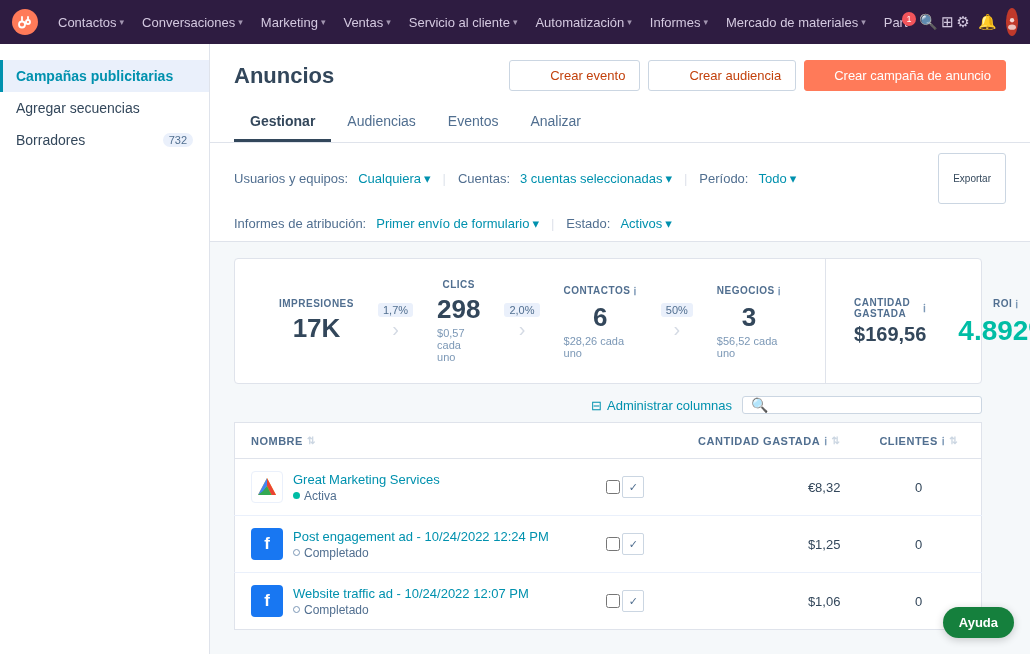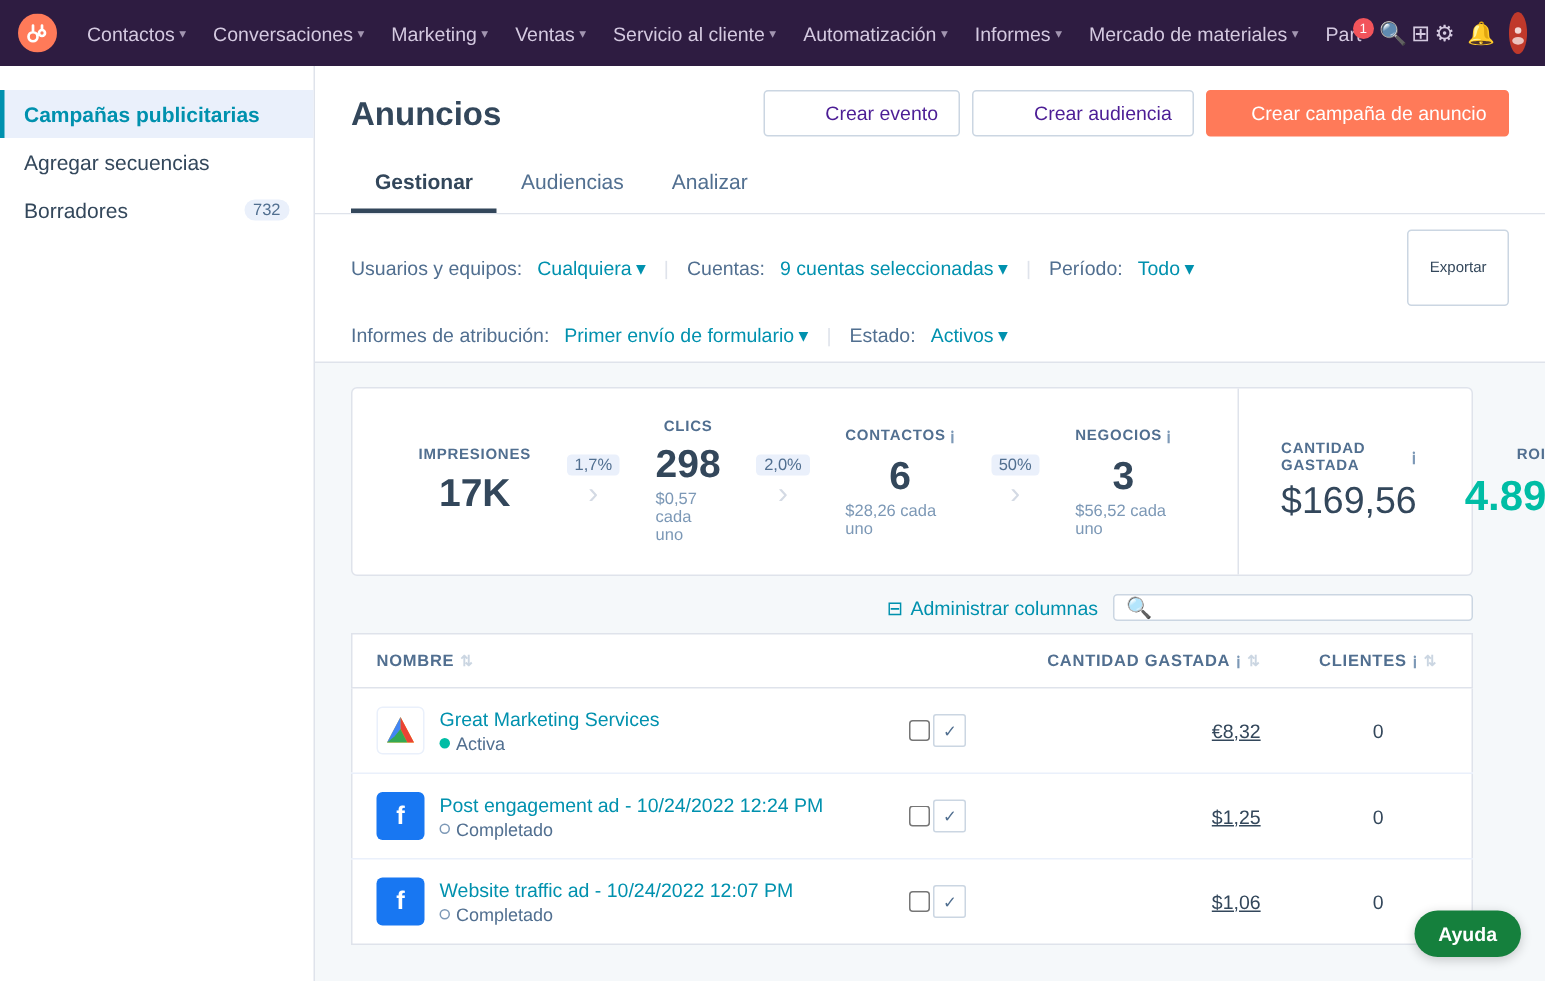--- a/index.html
+++ b/index.html
@@ -113,21 +113,21 @@
       border-radius: 3px;
       font-size: 13px;
       font-weight: 500;
       cursor: pointer;
       border: 1px solid;
       white-space: nowrap;
     }
     .btn-outline {
       background: white;
       border-color: #cbd6e2;
-      color: #4c1d95;
+      color: #c2410c;
       padding-left: 40px;
     }
     .btn-primary {
       background: #ff7a59;
       border-color: #ff7a59;
       color: white;
       padding-left: 29px;
     }
 
     
@@ -218,21 +218,21 @@
     .metrics-right {
       border-left: 1px solid #dfe3eb;
       padding: 20px 28px;
       display: flex;
       align-items: center;
       gap: 32px;
       min-width: 220px;
     }
     .metric-right-item { display: flex; flex-direction: column; align-items: center; }
     .metric-right-label { font-size: 10px; font-weight: 700; text-transform: uppercase; color: #516f90; letter-spacing: 0.5px; display: flex; align-items: center; gap: 3px; margin-bottom: 4px; }
-    .metric-right-value { font-size: 25px; font-weight: 400; color: #33475b; }
+    .metric-right-value { font-size: 20px; font-weight: 700; color: #33475b; }
     .metric-roi { font-size: 28px; font-weight: 700; color: #00bda5; }
 
     
     .table-section { padding: 0 24px 24px 0; padding-left: 0; margin: 0 24px; }
     .table-toolbar {
       display: flex;
       align-items: center;
       justify-content: flex-end;
       gap: 10px;
       margin-bottom: 8px;
@@ -288,21 +288,21 @@
     .status-dot.completed { background: transparent; border: 1.5px solid #7c98b6; }
 
     .checkbox-group { display: flex; align-items: center; gap: 2px; }
     .checkbox-group input[type=checkbox] { width: 14px; height: 14px; cursor: pointer; }
     .check-btn {
       width: 22px; height: 22px; border: 1px solid #cbd6e2; background: white;
       border-radius: 2px; cursor: pointer; display: flex; align-items: center; justify-content: center;
       font-size: 11px; color: #516f90;
     }
 
-    .amount-cell { text-align: right; color: #33475b; font-size: 13px; text-decoration: underline; }
+    .amount-cell { text-align: right; color: #33475b; font-size: 13px; }
     .count-cell { text-align: center; color: #33475b; font-size: 13px; }
 
     
     .help-btn {
       position: fixed; bottom: 16px; right: 16px;
       background: #15803d; color: white; border-radius: 20px;
       padding: 8px 16px; font-size: 13px; font-weight: 600;
       cursor: pointer; box-shadow: 0 2px 8px rgba(0,0,0,0.2);
     }
 
@@ -400,34 +400,35 @@
         <h1 class="page-title">Anuncios</h1>
         <div class="header-buttons">
           <button class="btn btn-outline">Crear evento</button>
           <button class="btn btn-outline">Crear audiencia</button>
           <button class="btn btn-primary">Crear campaña de anuncio</button>
         </div>
       </div>
       <div class="tabs">
         <div class="tab active">Gestionar</div>
         <div class="tab">Audiencias</div>
+        <div class="tab">Eventos</div>
         <div class="tab">Analizar</div>
       </div>
     </div>
 
     <div class="filters-bar">
       <span class="filter-label">Usuarios y equipos:</span>
       <span class="filter-value">
         <span>Cualquiera</span>
         <span>▾</span>
       </span>
       <span class="filter-separator">|</span>
       <span class="filter-label">Cuentas:</span>
       <span class="filter-value">
-        <span>9 cuentas seleccionadas</span>
+        <span>3 cuentas seleccionadas</span>
         <span>▾</span>
       </span>
       <span class="filter-separator">|</span>
       <span class="filter-label">Período:</span>
       <span class="filter-value">
         <span>Todo</span>
         <span>▾</span>
       </span>
       <button class="export-btn">Exportar</button>
       <div style="width:100%; margin-top:4px; display:flex; gap:8px; align-items:center; flex-basis:100%;">

